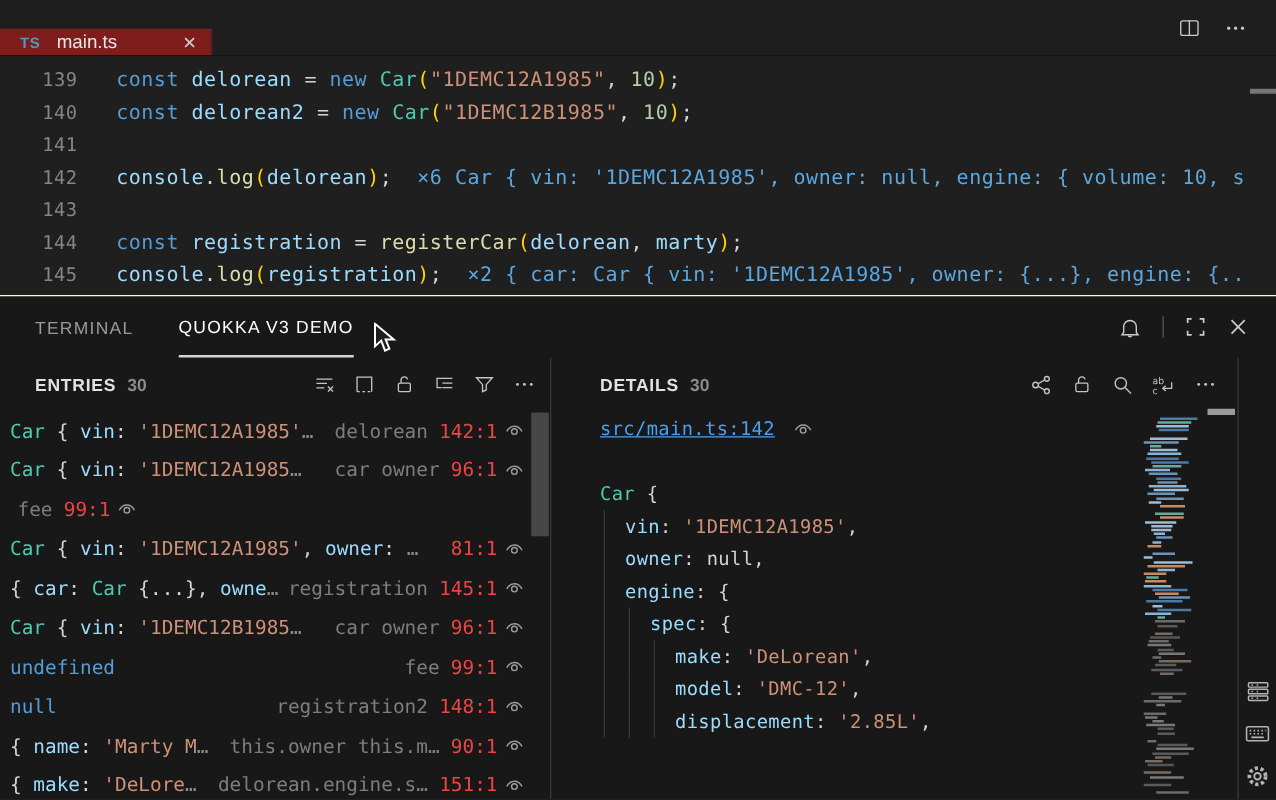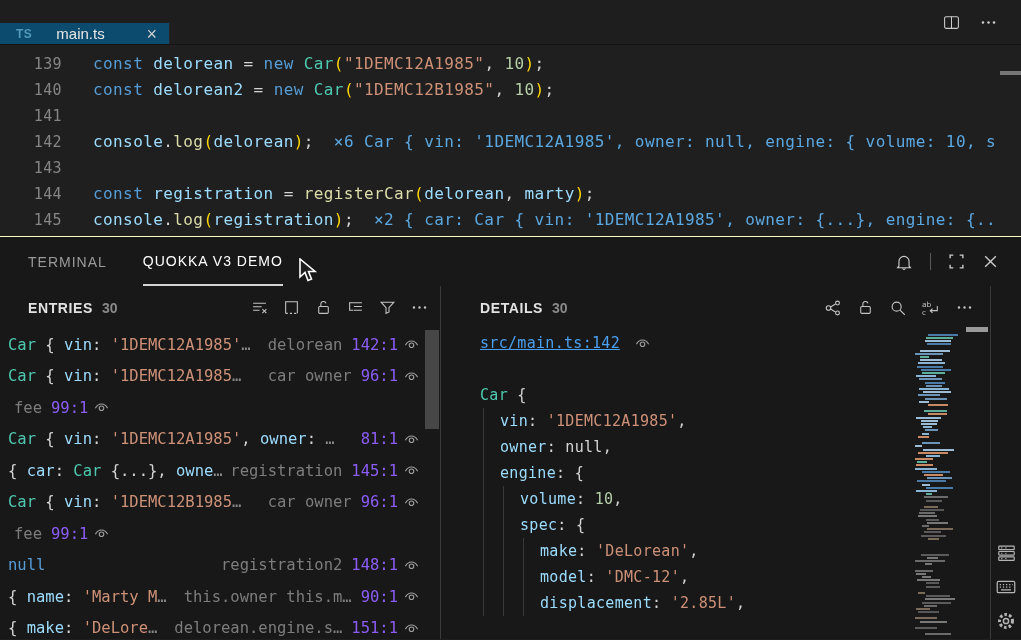--- a/index.html
+++ b/index.html
@@ -1,21 +1,21 @@
 <!DOCTYPE html>
 <html><head>
 <meta charset="utf-8">
 <style>
   html,body{margin:0;padding:0;background:#0d0d0d;}
   .window{position:relative;width:1021px;height:640px;background:#1f1f1f;overflow:hidden;
           font-family:"Liberation Sans",sans-serif;color:#cccccc;}
 
   
   .tabbar{height:45px;background:#1e1e1e;display:flex;align-items:stretch;border-bottom:1px solid #141414;box-sizing:border-box;}
-  .tab{width:170px;background:#0c4a6e;display:flex;align-items:center;padding:0 12px 0 16px;gap:24px;border-right:1px solid #252525;box-sizing:border-box;margin-top:23px;}
+  .tab{width:170px;background:#7f1d1d;display:flex;align-items:center;padding:0 12px 0 16px;gap:13px;border-right:1px solid #252525;box-sizing:border-box;margin-top:23px;}
   .ts-badge{color:#519aba;font-weight:bold;font-size:12px;letter-spacing:0.5px;}
   .tab-title{color:#e6e6e6;font-size:15px;}
   .tab-close{margin-left:auto;color:#cfcfcf;font-size:18px;line-height:1;cursor:pointer;}
   .tabbar-actions{margin-left:auto;display:flex;align-items:center;gap:20px;padding-right:24px;}
   .icon-btn{display:flex;align-items:center;justify-content:center;cursor:pointer;}
 
   
   .editor{position:relative;height:191px;background:#1f1f1f;padding-top:6px;box-sizing:border-box;overflow:hidden;}
   .code-line{display:flex;height:26px;line-height:26px;font-family:"DejaVu Sans Mono",monospace;font-size:16px;letter-spacing:0.4px;white-space:pre;}
   .ln{width:62px;flex:none;text-align:right;color:#858585;font-size:15px;}
@@ -52,21 +52,21 @@
   .pane-icons{margin-left:auto;display:flex;gap:15px;}
 
   
   .entries-pane{position:absolute;left:0;top:0;bottom:0;width:441px;border-right:1px solid #3a3a3a;box-sizing:border-box;}
   .entries-pane .pane-header{padding:0 12px 0 28px;}
   .entries-rows{position:absolute;top:43px;left:0;right:1px;bottom:0;overflow:hidden;}
   .entry-row{display:flex;align-items:center;height:31.5px;padding:0 20px 0 8px;
              font-family:"DejaVu Sans Mono",monospace;font-size:15.5px;white-space:pre;box-sizing:border-box;}
   .entry-value{flex:1;overflow:hidden;white-space:pre;}
   .entry-label{color:#7d7d7d;margin-left:6px;}
-  .entry-loc{color:#8b5cf6;margin-left:9px;}
+  .entry-loc{color:#ef4444;margin-left:9px;}
   .eye{margin-left:6px;display:flex;cursor:pointer;}
   .entries-scrollbar{position:absolute;left:425px;top:44px;width:14px;height:99px;background:#474747;}
 
   
   .details-pane{position:absolute;left:442px;top:0;right:0;bottom:0;}
   .details-pane .pane-header{padding:0 48px 0 38px;}
   .details-content{position:absolute;top:44px;left:38px;right:115px;bottom:0;
                    font-family:"DejaVu Sans Mono",monospace;font-size:15px;letter-spacing:0.3px;overflow:hidden;}
   .d-link-row{height:26px;display:flex;align-items:center;gap:9px;}
   .d-link{color:#4a9fef;text-decoration:underline;cursor:pointer;}
@@ -216,21 +216,21 @@
                   <circle cx="8" cy="8.8" r="2.4"></circle>
                 </svg></span></div>
             <div class="entry-row"><span class="entry-value"><span class="tok-p">{ </span><span class="tok-v">car</span><span class="tok-p">: </span><span class="tok-cls">Car</span><span class="tok-p"> {...}, </span><span class="tok-v">owne</span><span class="tok-dim">…</span></span><span class="entry-label">registration</span><span class="entry-loc">145:1</span><span class="eye"><svg width="15" height="15" viewBox="0 0 16 16" fill="none" stroke="#9d9d9d" stroke-width="1.2">
                   <path d="M1.5 8.8C3 5.7 5.4 4.2 8 4.2s5 1.5 6.5 4.6"></path>
                   <circle cx="8" cy="8.8" r="2.4"></circle>
                 </svg></span></div>
             <div class="entry-row"><span class="entry-value"><span class="tok-cls">Car</span><span class="tok-p"> { </span><span class="tok-v">vin</span><span class="tok-p">: </span><span class="tok-s">'1DEMC12B1985</span><span class="tok-dim">…</span></span><span class="entry-label">car owner</span><span class="entry-loc">96:1</span><span class="eye"><svg width="15" height="15" viewBox="0 0 16 16" fill="none" stroke="#9d9d9d" stroke-width="1.2">
                   <path d="M1.5 8.8C3 5.7 5.4 4.2 8 4.2s5 1.5 6.5 4.6"></path>
                   <circle cx="8" cy="8.8" r="2.4"></circle>
                 </svg></span></div>
-            <div class="entry-row"><span class="entry-label">fee</span><span class="entry-loc">99:1</span><span class="eye"><svg width="15" height="15" viewBox="0 0 16 16" fill="none" stroke="#9d9d9d" stroke-width="1.2">
+            <div class="entry-row"><span class="entry-value"><span class="tok-undef">undefined</span></span><span class="entry-label">fee</span><span class="entry-loc">99:1</span><span class="eye"><svg width="15" height="15" viewBox="0 0 16 16" fill="none" stroke="#9d9d9d" stroke-width="1.2">
                   <path d="M1.5 8.8C3 5.7 5.4 4.2 8 4.2s5 1.5 6.5 4.6"></path>
                   <circle cx="8" cy="8.8" r="2.4"></circle>
                 </svg></span></div>
             <div class="entry-row"><span class="entry-value"><span class="tok-undef">null</span></span><span class="entry-label">registration2</span><span class="entry-loc">148:1</span><span class="eye"><svg width="15" height="15" viewBox="0 0 16 16" fill="none" stroke="#9d9d9d" stroke-width="1.2">
                   <path d="M1.5 8.8C3 5.7 5.4 4.2 8 4.2s5 1.5 6.5 4.6"></path>
                   <circle cx="8" cy="8.8" r="2.4"></circle>
                 </svg></span></div>
             <div class="entry-row"><span class="entry-value"><span class="tok-p">{ </span><span class="tok-v">name</span><span class="tok-p">: </span><span class="tok-s">'Marty M</span><span class="tok-dim">…</span></span><span class="entry-label">this.owner this.m…</span><span class="entry-loc">90:1</span><span class="eye"><svg width="15" height="15" viewBox="0 0 16 16" fill="none" stroke="#9d9d9d" stroke-width="1.2">
                   <path d="M1.5 8.8C3 5.7 5.4 4.2 8 4.2s5 1.5 6.5 4.6"></path>
                   <circle cx="8" cy="8.8" r="2.4"></circle>
@@ -295,21 +295,20 @@
                   <circle cx="8" cy="8.8" r="2.4"></circle>
                 </svg>
             </span>
           </div>
           <div>
               <div class="d-line"></div>
               <div class="d-line"><span class="tok-cls">Car</span><span class="tok-p"> {</span></div>
               <div class="d-line"><span class="guide"></span><span class="tok-v">vin</span><span class="tok-p">: </span><span class="tok-s">'1DEMC12A1985'</span><span class="tok-p">,</span></div>
               <div class="d-line"><span class="guide"></span><span class="tok-v">owner</span><span class="tok-p">: </span><span class="tok-p">null</span><span class="tok-p">,</span></div>
               <div class="d-line"><span class="guide"></span><span class="tok-v">engine</span><span class="tok-p">: {</span></div>
-              <div class="d-line"><span class="guide"></span><span class="guide"></span><span class="tok-v">volume</span><span class="tok-p">: </span><span class="tok-n">10</span><span class="tok-p">,</span></div>
               <div class="d-line"><span class="guide"></span><span class="guide"></span><span class="tok-v">spec</span><span class="tok-p">: {</span></div>
               <div class="d-line"><span class="guide"></span><span class="guide"></span><span class="guide"></span><span class="tok-v">make</span><span class="tok-p">: </span><span class="tok-s">'DeLorean'</span><span class="tok-p">,</span></div>
               <div class="d-line"><span class="guide"></span><span class="guide"></span><span class="guide"></span><span class="tok-v">model</span><span class="tok-p">: </span><span class="tok-s">'DMC-12'</span><span class="tok-p">,</span></div>
               <div class="d-line"><span class="guide"></span><span class="guide"></span><span class="guide"></span><span class="tok-v">displacement</span><span class="tok-p">: </span><span class="tok-s">'2.85L'</span><span class="tok-p">,</span></div>
             </div>
         </div>
 
         <div class="minimap">
             <div class="mm-row"></div>
             <div class="mm-row">

